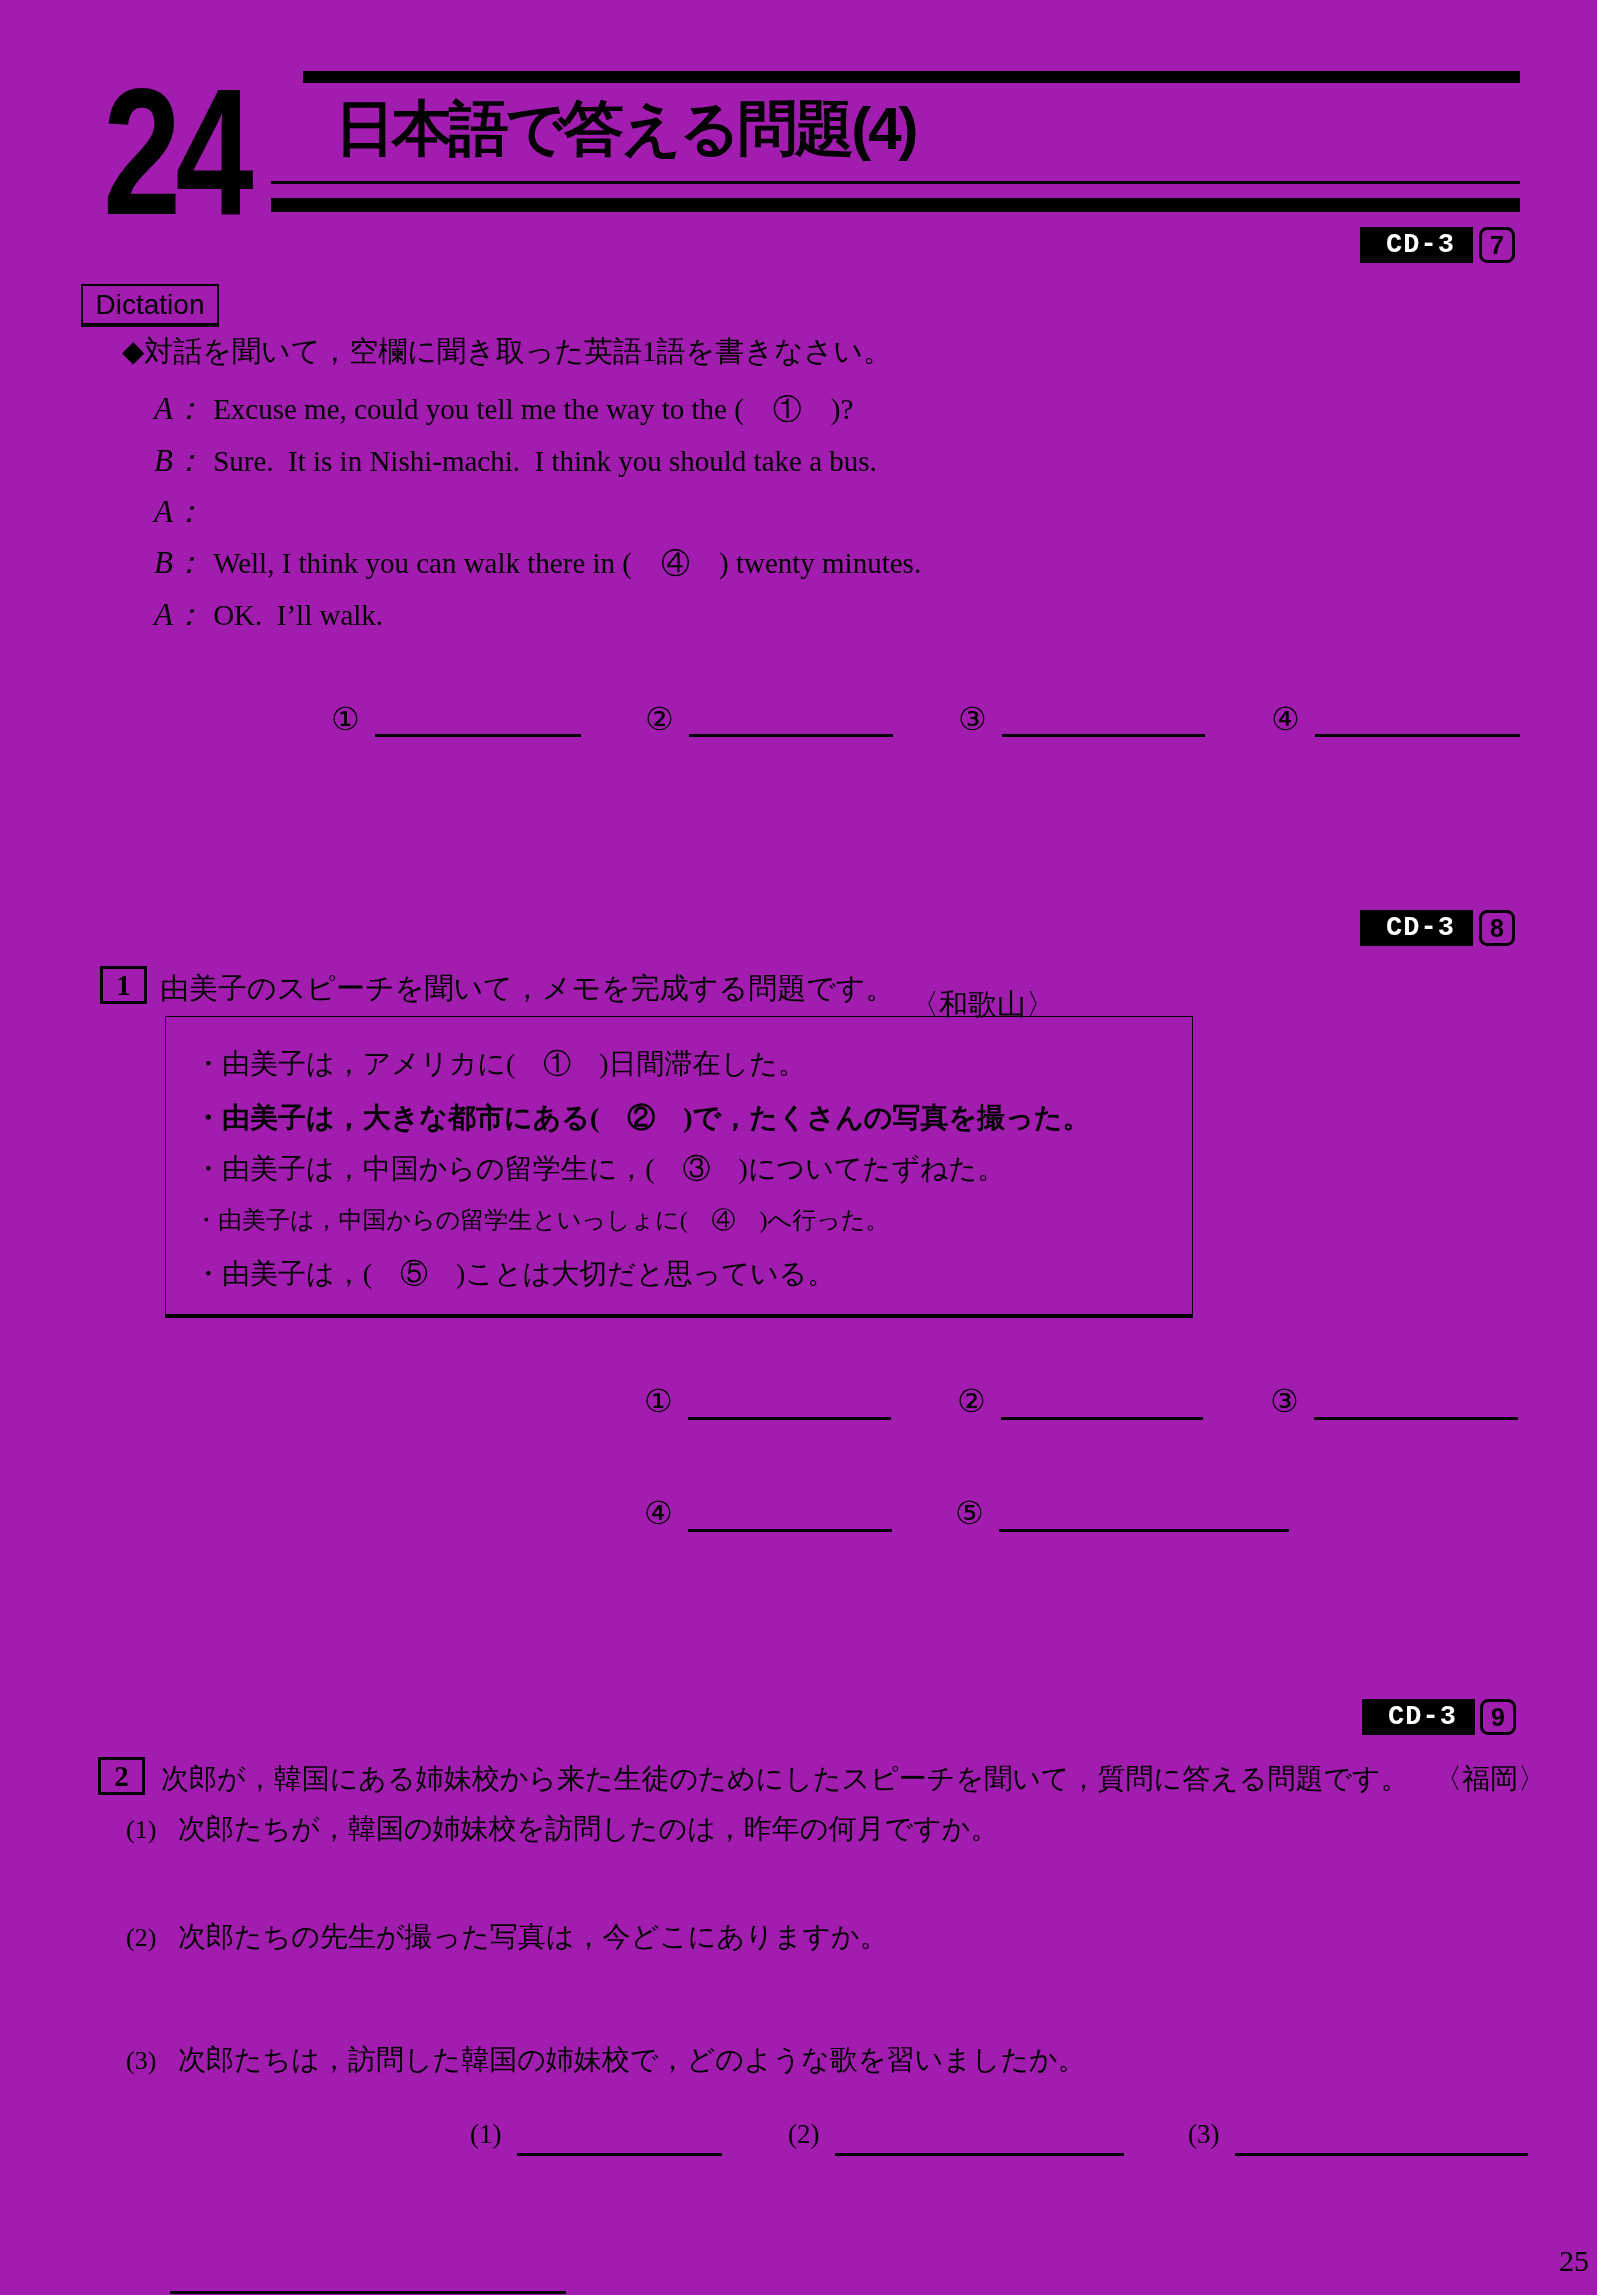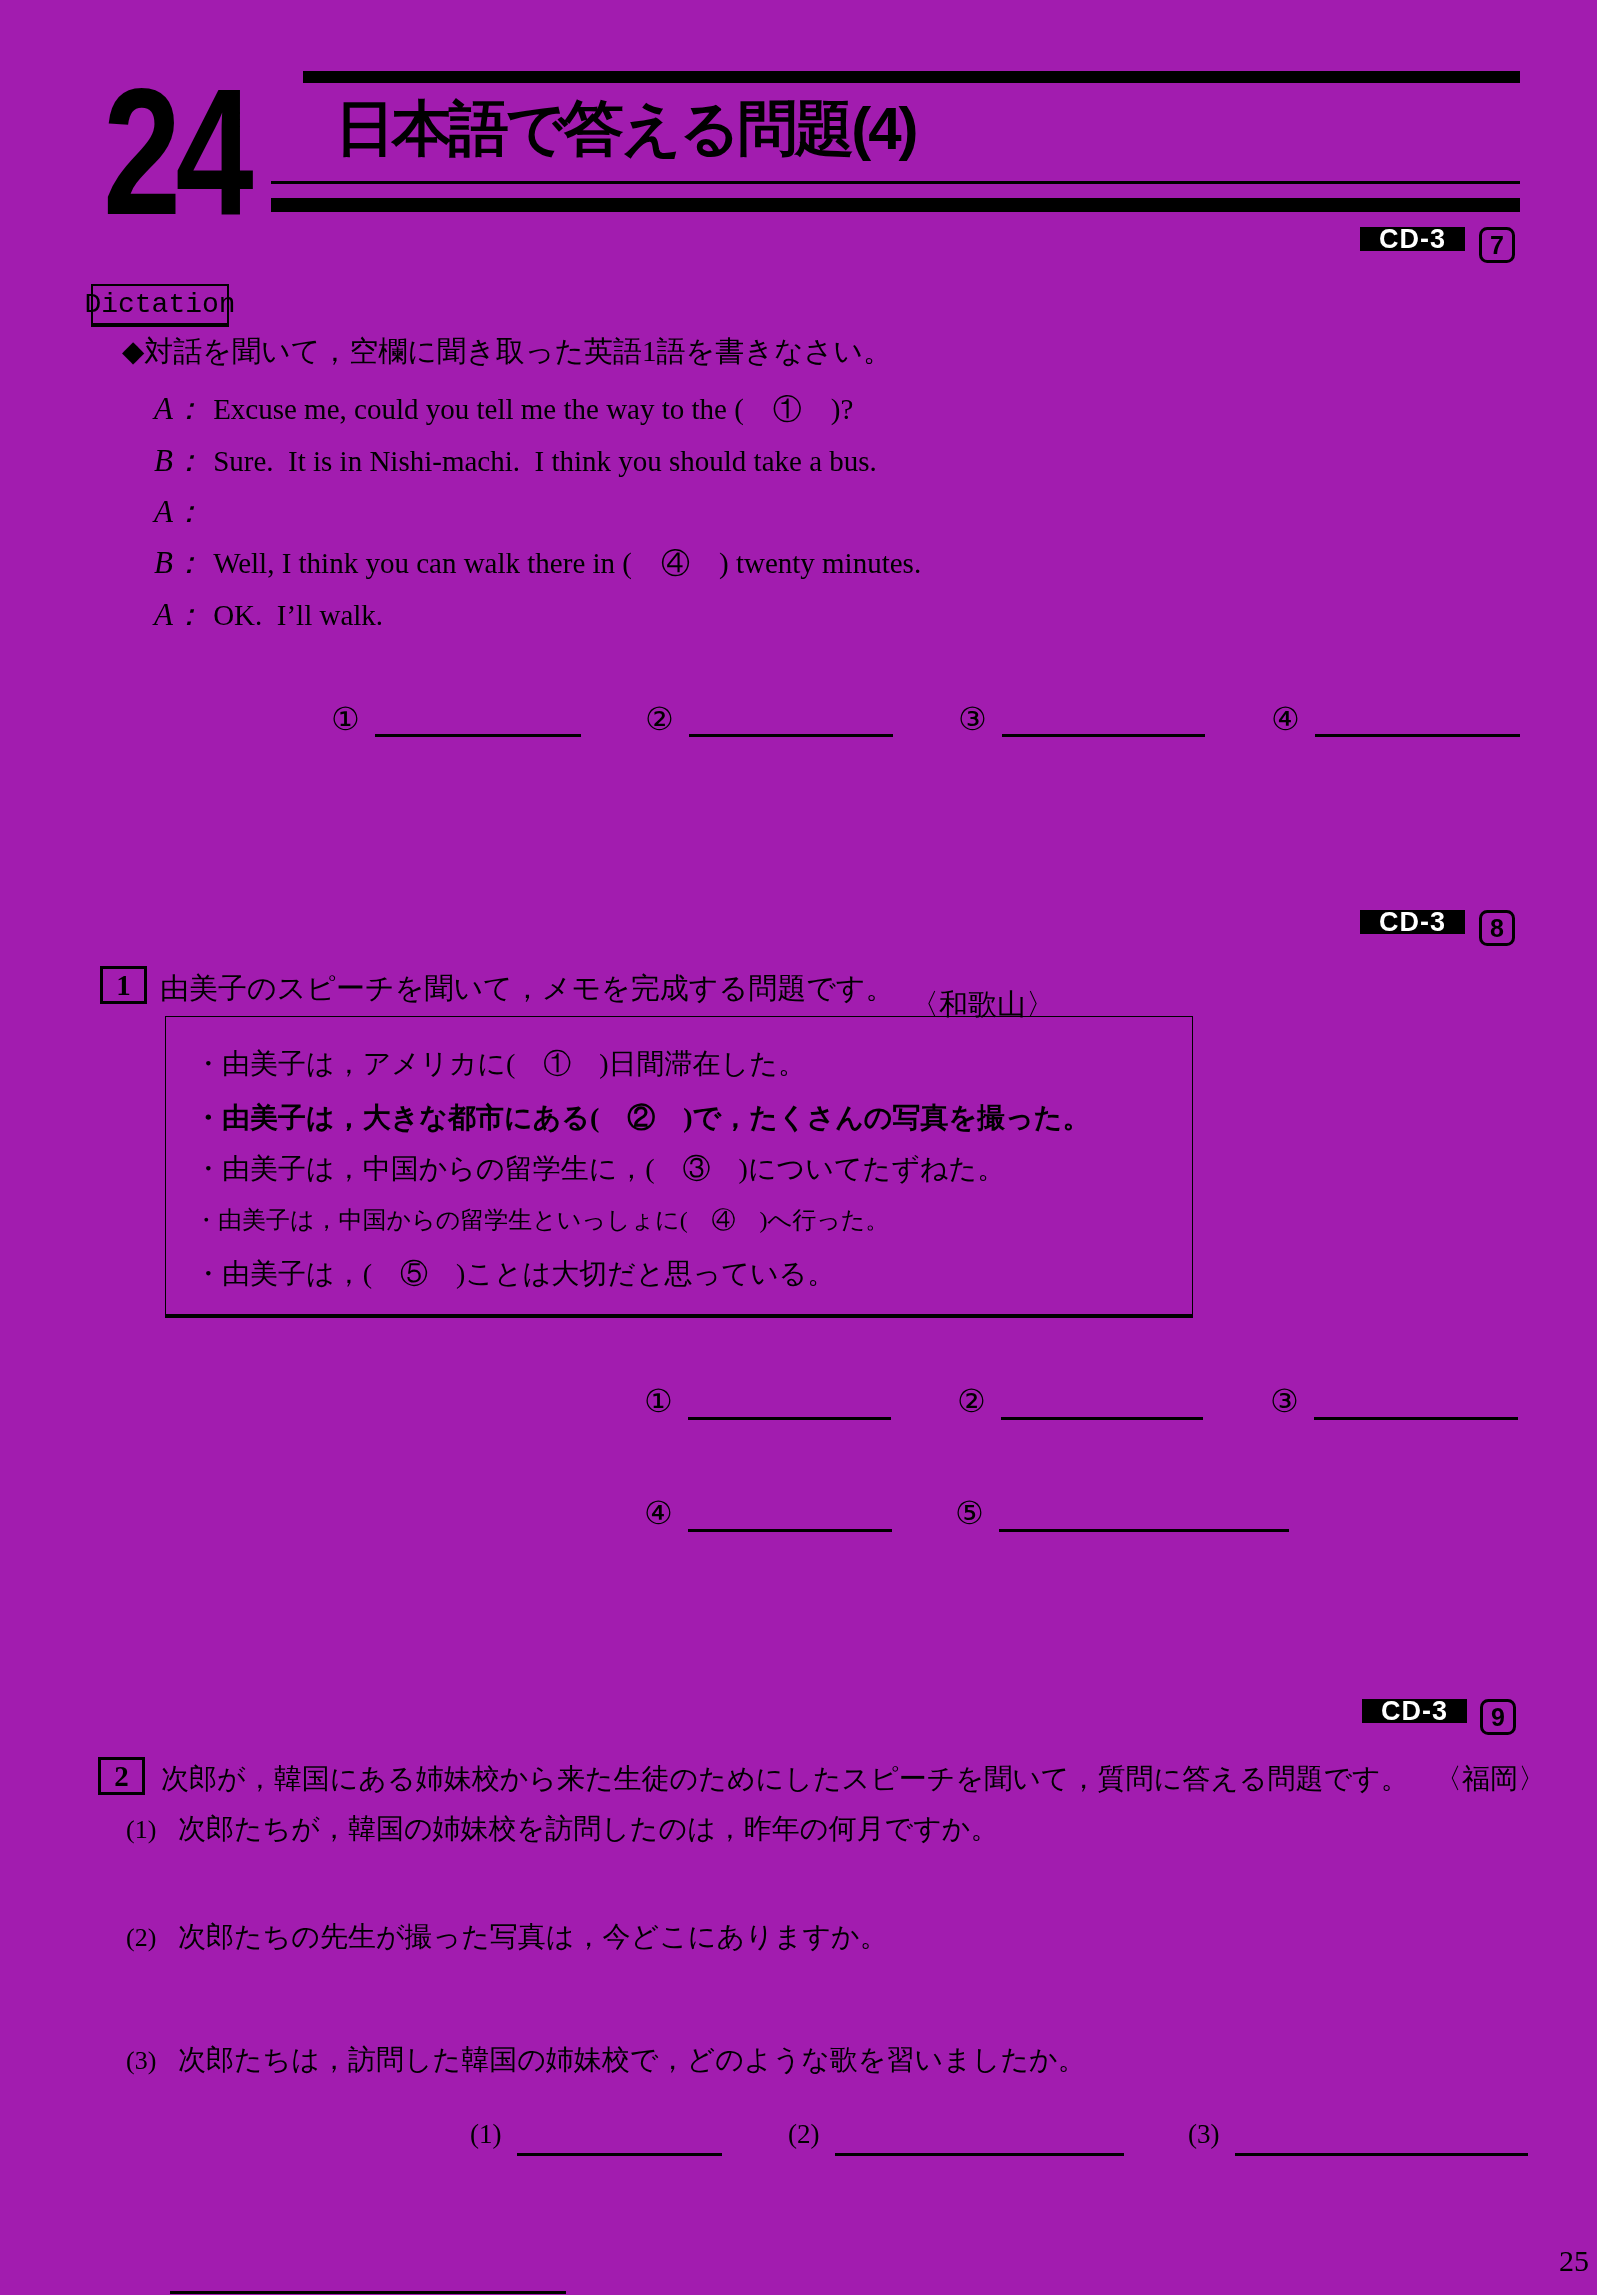--- a/index.html
+++ b/index.html
@@ -7,23 +7,23 @@
         font-family:"Liberation Serif","DejaVu Serif",serif;}
   .abs{position:absolute;}
   .bar{background:#000;}
   
   .lesson-num{font-family:"Liberation Sans","DejaVu Sans",sans-serif;font-weight:bold;
               font-size:180px;line-height:1;letter-spacing:-7.2px;
               transform:scaleX(0.78);transform-origin:left top;}
   .title-text{font-family:"Liberation Sans","DejaVu Sans",sans-serif;font-weight:bold;
               font-size:60px;line-height:1;letter-spacing:-3.1px;white-space:pre;}
   
-  .cd-badge{width:105px;height:24px;background:#000;color:#fff;display:flex;align-items:center;
-            justify-content:center;font-family:Liberation Sans, sans-serif;
-            font-weight:bold;font-size:27px;letter-spacing:1px;}
+  .cd-badge{width:105px;height:36px;background:#000;color:#fff;display:flex;align-items:center;
+            justify-content:center;font-family:Liberation Mono, monospace;
+            font-weight:bold;font-size:27px;letter-spacing:1px;padding-left:8px;}
   .track-box{width:36px;height:36px;box-sizing:border-box;border:3.1px solid #000;border-radius:8.2px;
              display:flex;align-items:center;justify-content:center;
              font-family:"Liberation Sans","DejaVu Sans",sans-serif;font-weight:bold;font-size:25px;}
   
   .dict-box{box-sizing:border-box;width:138px;height:43px;border:2.1px solid #000;border-bottom-width:4.6px;
             display:flex;align-items:center;justify-content:center;
             font-family:"Liberation Sans","DejaVu Sans",sans-serif;font-size:28px;}
   .jp{white-space:pre;font-size:29px;line-height:1.2;}
   .dline{display:flex;align-items:baseline;gap:9.2px;}
   .spk{font-style:italic;font-size:31px;}
@@ -47,21 +47,21 @@
 
   <div class="abs lesson-num" style="left:103px;top:62px;">24</div>
   <div class="abs bar" style="left:303px;top:71px;width:1217px;height:12.3px;"></div>
   <div class="abs title-text" style="left:335px;top:99px;">日本語で答える問題(4)</div>
   <div class="abs bar" style="left:271px;top:181px;width:1249px;height:3.1px;"></div>
   <div class="abs bar" style="left:271px;top:198px;width:1249px;height:14.4px;"></div>
 
   <div class="abs cd-badge" style="left:1360px;top:227px;">CD-3</div>
   <div class="abs track-box" style="left:1479px;top:227px;">7</div>
 
-  <div class="abs dict-box" style="left:91px;top:284px;font-family:Liberation Mono, monospace;">Dictation</div>
+  <div class="abs dict-box" style="left:81px;top:284px;">Dictation</div>
 
   <div class="abs jp" style="left:122px;top:334px;">◆対話を聞いて，空欄に聞き取った英語1語を書きなさい。</div>
 
   <div class="abs dline" style="left:154px;top:388px;">
     <span class="spk">A：</span>
     <span class="en">Excuse me, could you tell me the way to the (　①　)?</span>
   </div>
   <div class="abs dline" style="left:154px;top:440px;">
     <span class="spk">B：</span>
     <span class="en">Sure.  It is in Nishi-machi.  I think you should take a bus.</span>

